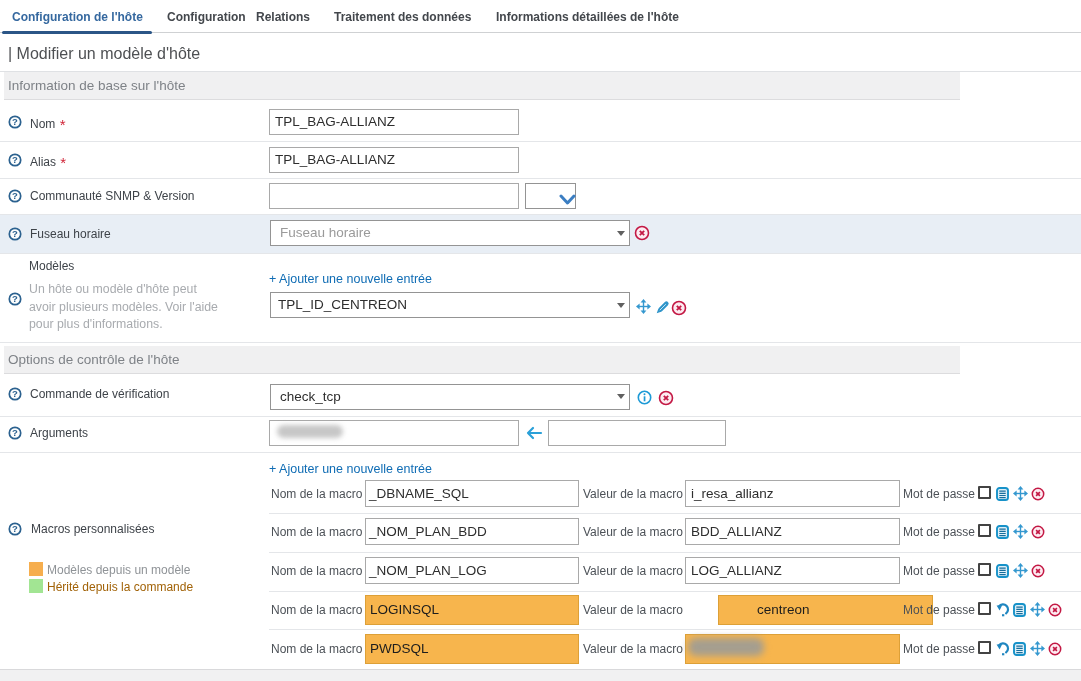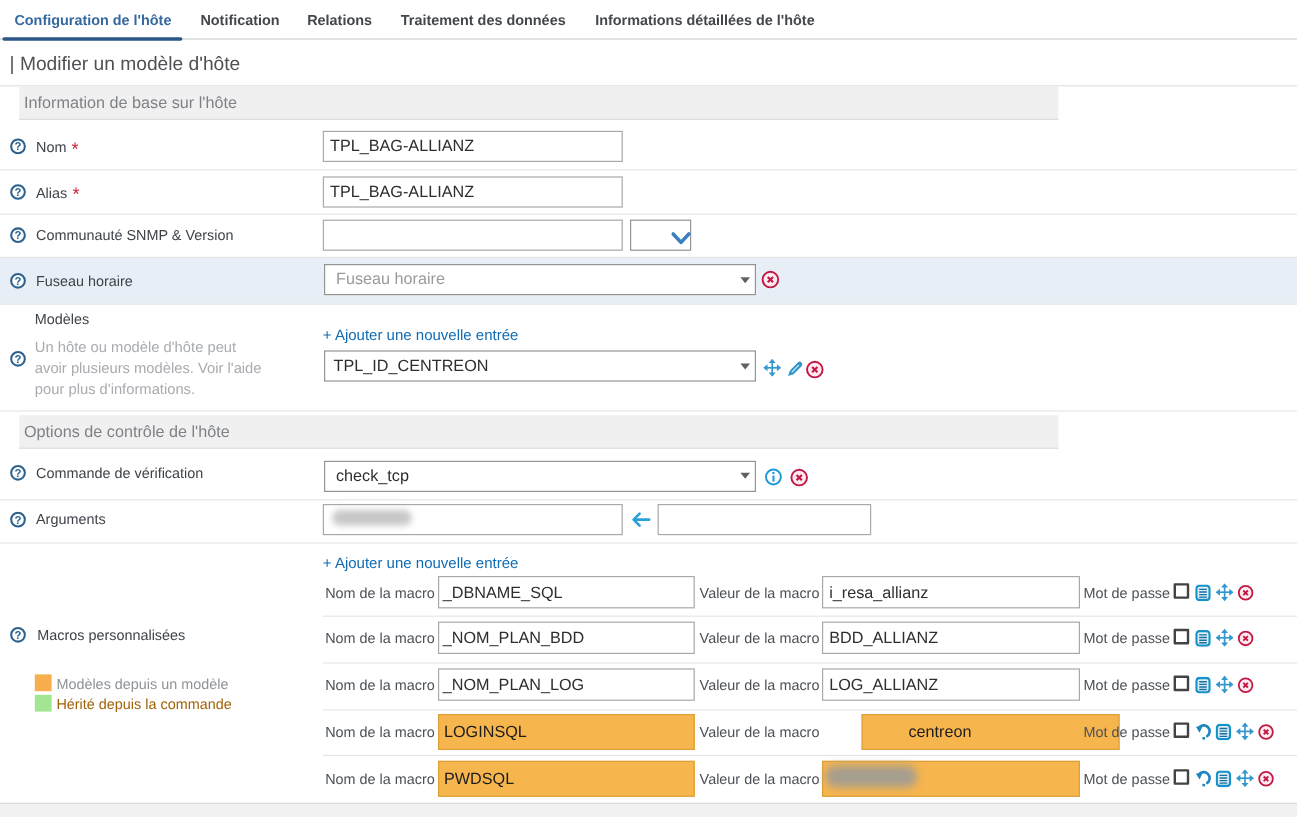--- a/index.html
+++ b/index.html
@@ -6,32 +6,32 @@
 html,body { width:1081px; height:681px; background:#fff; font-family:"Liberation Sans", sans-serif; overflow:hidden; }
 #page { position:relative; width:1081px; height:681px; background:#fff;border-radius:23px; }
 .abs { position:absolute; }
 .tab { position:absolute; top:10px; font-size:12px; font-weight:bold; color:#43474c; white-space:nowrap; }
 .sep { position:absolute; height:1px; background:#e4e6e9; }
 .lbl { position:absolute; font-size:12px; color:#3e4349; white-space:nowrap; }
 .inp { position:absolute; height:26px; border:1px solid #a9a9a9; background:#fff; font-size:13.5px; color:#2e2e2e; line-height:24px; padding-left:5px; white-space:nowrap; }
 .sel { position:absolute; height:26px; border:1px solid #949494; background:#fff; font-size:13.5px; color:#2e2e2e; line-height:24px; padding-left:9px; white-space:nowrap; }
 .arr { position:absolute; width:0; height:0; border-left:4.5px solid transparent; border-right:4.5px solid transparent; border-top:5.5px solid #606060; }
 .link { position:absolute; font-size:12.5px; color:#0f6cb4; white-space:nowrap; }
-.secbar { position:absolute; left:16px; width:866px; height:28px; background:#f0f0f1; border-bottom:1px solid #dcdcde; font-size:13.5px; color:#7e8287; line-height:27px; padding-left:4px; }
+.secbar { position:absolute; left:4px; width:956px; height:28px; background:#f0f0f1; border-bottom:1px solid #dcdcde; font-size:13.5px; color:#7e8287; line-height:27px; padding-left:4px; }
 .mlbl { position:absolute; font-size:12px; color:#4c5157; white-space:nowrap; }
 .cb { position:absolute; width:13px; height:13px; border:2px solid #434343; background:#fff; border-radius:1px; }
 .oinp { background:#f7b54d; border:1px solid #dda037; color:#1d1d1d; }
 </style>
 </head>
 <body>
 <div id="page">
 
 <div class="abs" style="left:0; top:32px; width:1081px; height:1px; background:#cfd1d3;"></div>
 <div class="tab" style="left:12px; color:#35689f;">Configuration de l'hôte</div>
-<div class="tab" style="left:167px;">Notification</div>
+<div class="tab" style="left:167px;">Configuration</div>
 <div class="tab" style="left:256px;">Relations</div>
 <div class="tab" style="left:334px;">Traitement des données</div>
 <div class="tab" style="left:496px;">Informations détaillées de l'hôte</div>
 <div class="abs" style="left:2px; top:31px; width:150px; height:3px; background:#2b5687; border-radius:2px;"></div>
 
 <div class="abs" style="left:8px; top:45px; font-size:16px; color:#4e5053;">| Modifier un modèle d'hôte</div>
 <div class="sep" style="left:0; top:71px; width:1081px; background:#dfe1e4;"></div>
 
 <div class="secbar" style="top:72px;">Information de base sur l'hôte</div>
 

